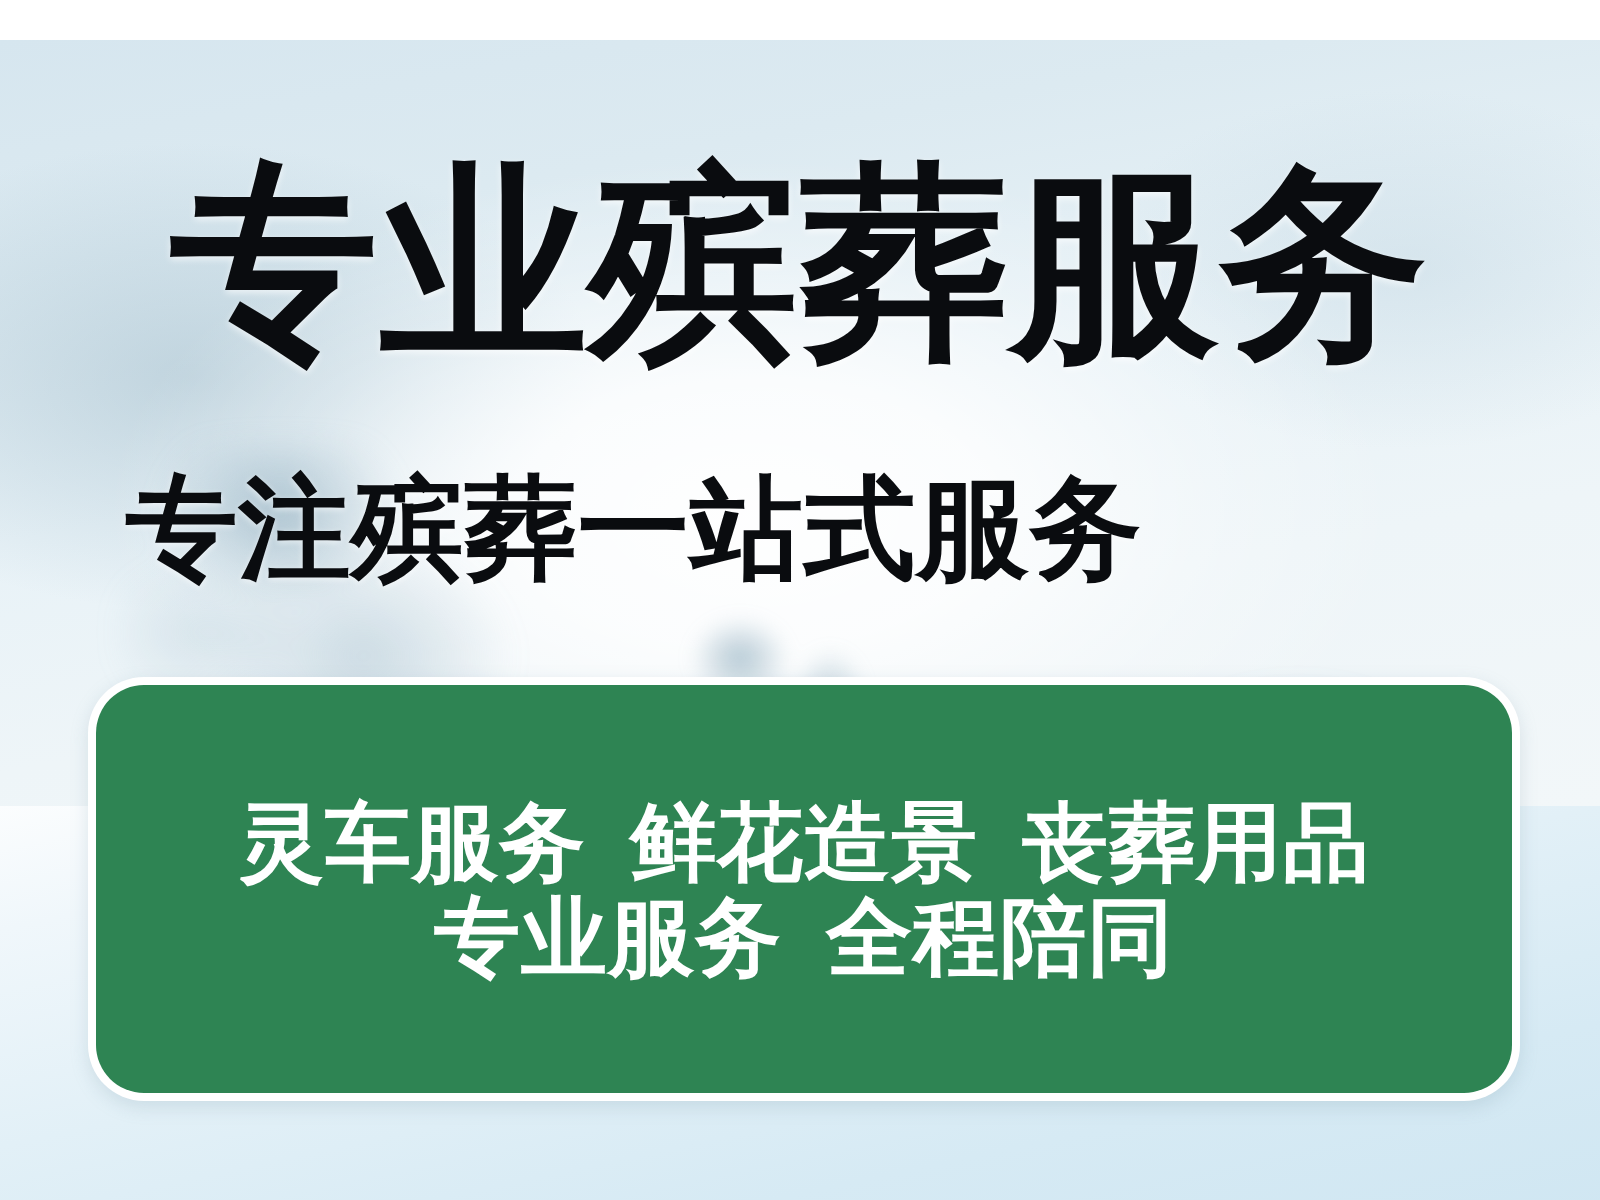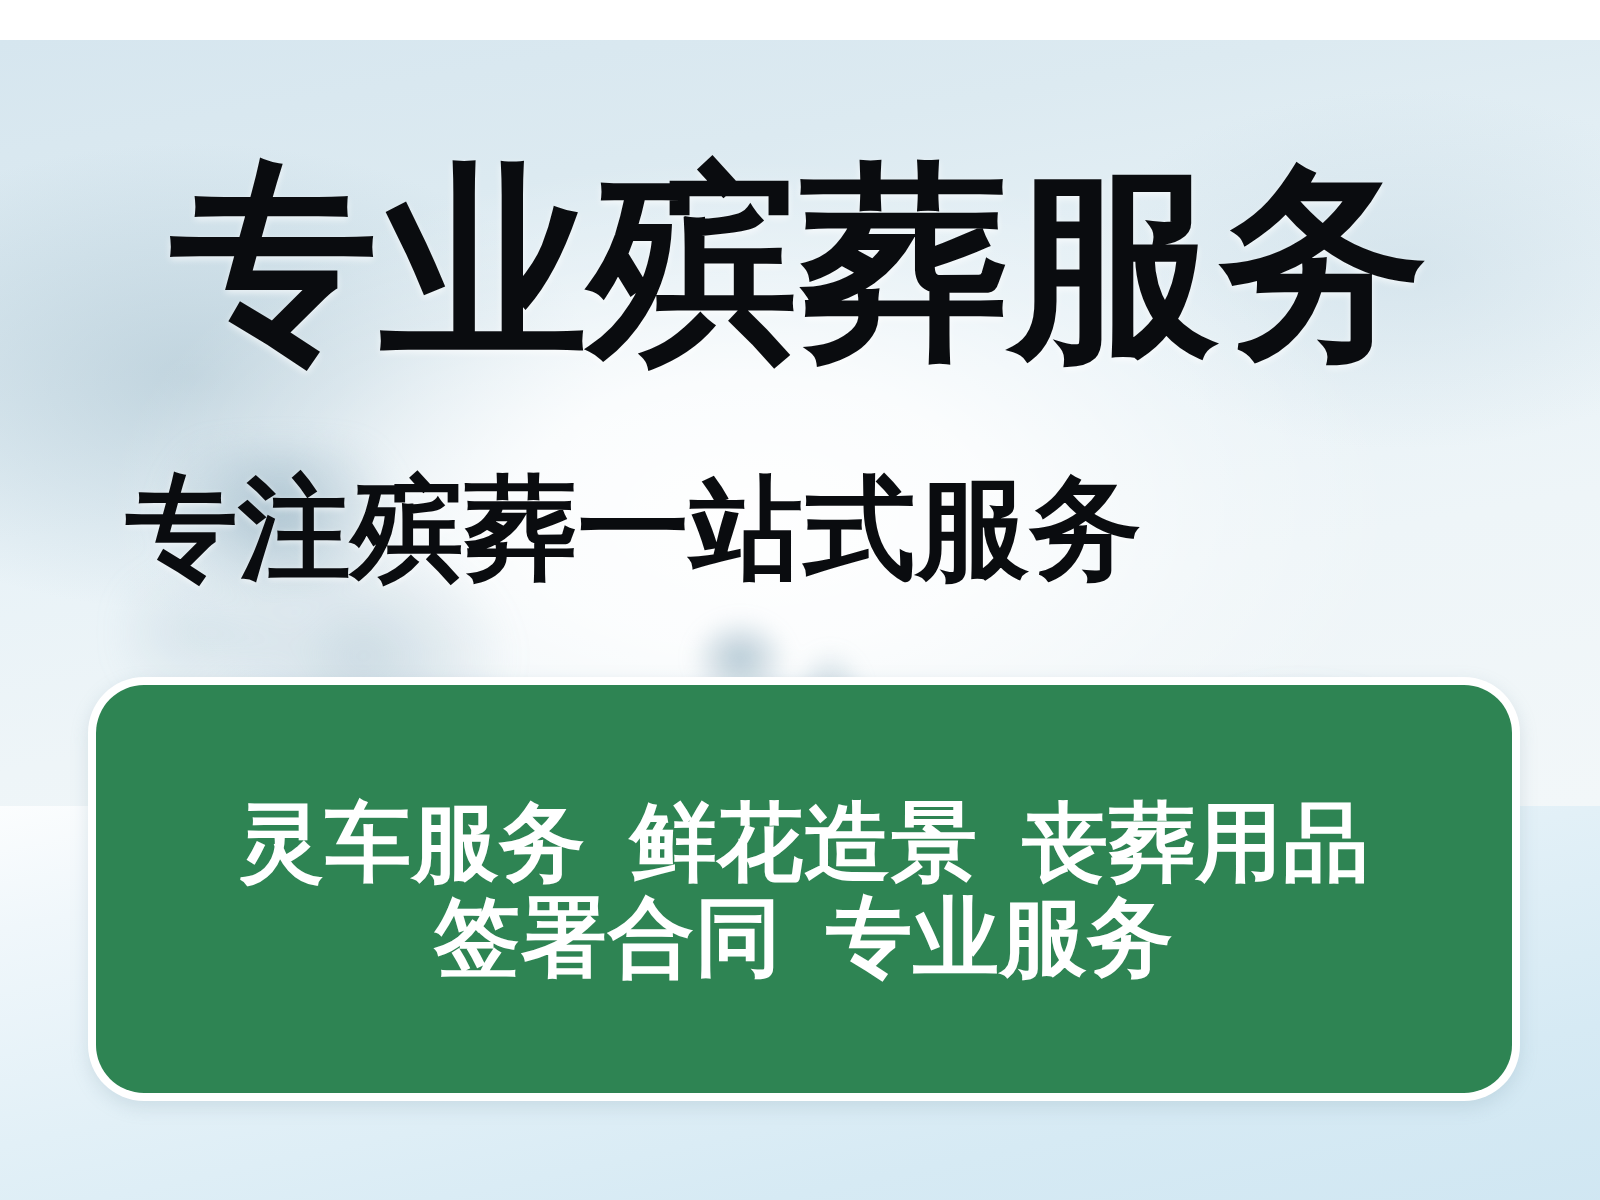--- a/index.html
+++ b/index.html
@@ -192,19 +192,19 @@
 
   <div class="service-panel">
 
     <div class="service-row">
       <span class="service-item">灵车服务</span>
       <span class="service-item">鲜花造景</span>
       <span class="service-item">丧葬用品</span>
     </div>
 
     <div class="service-row">
-      <span class="service-item">签署合同</span>
       <span class="service-item">专业服务</span>
+      <span class="service-item">全程陪同</span>
     </div>
 
   </div>
 
 </div>
 
 </body></html>

